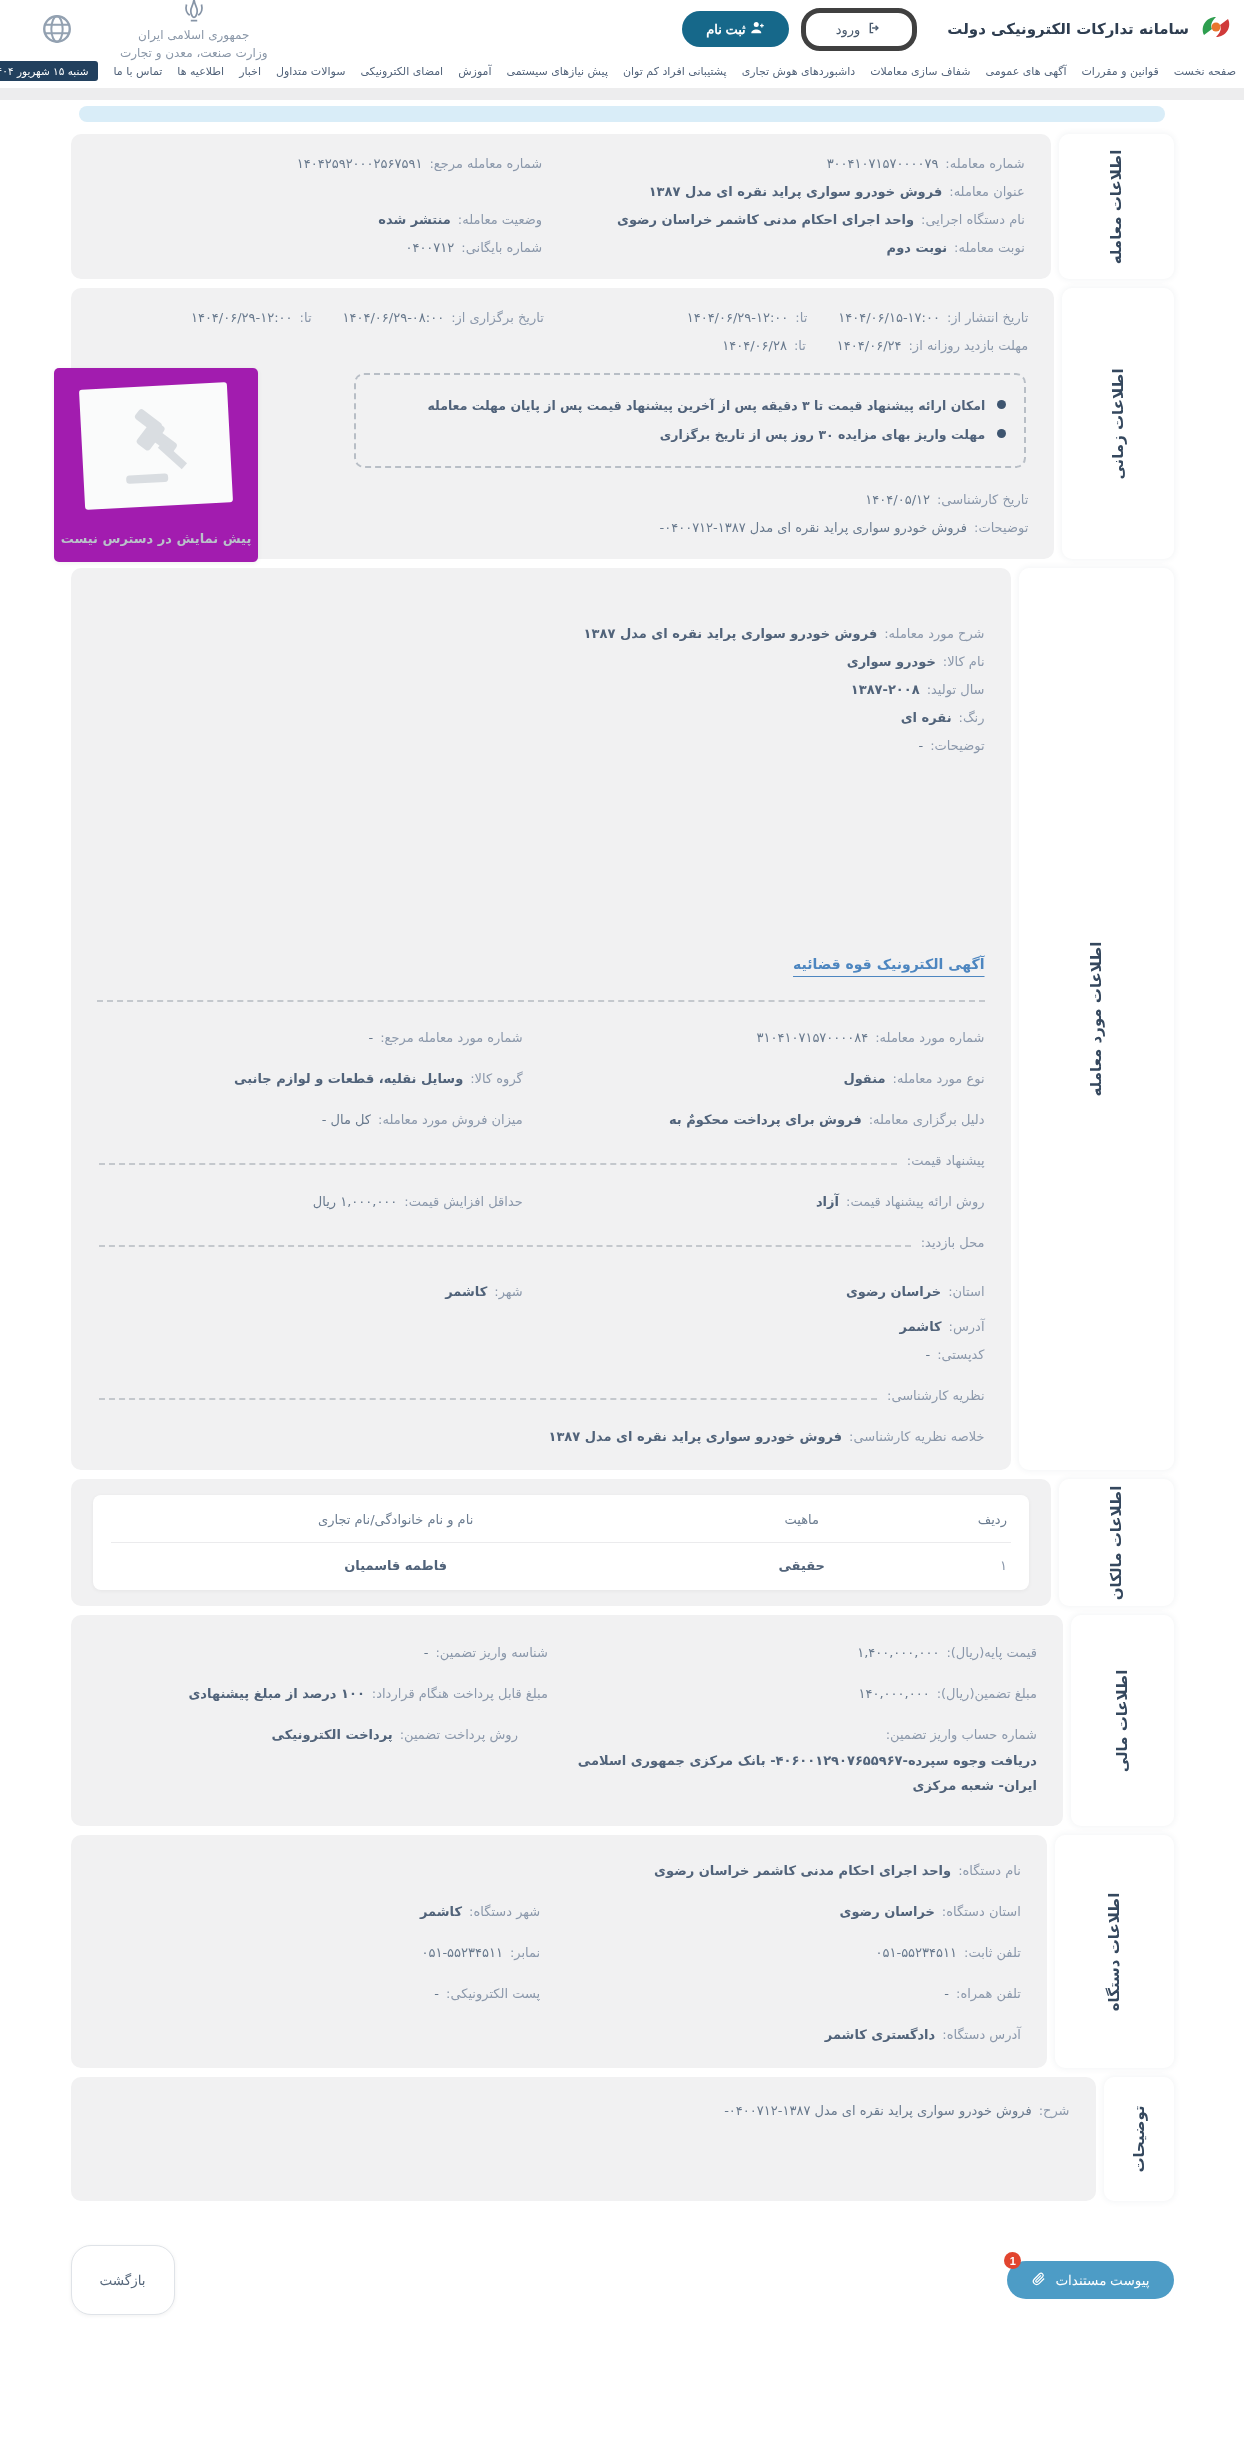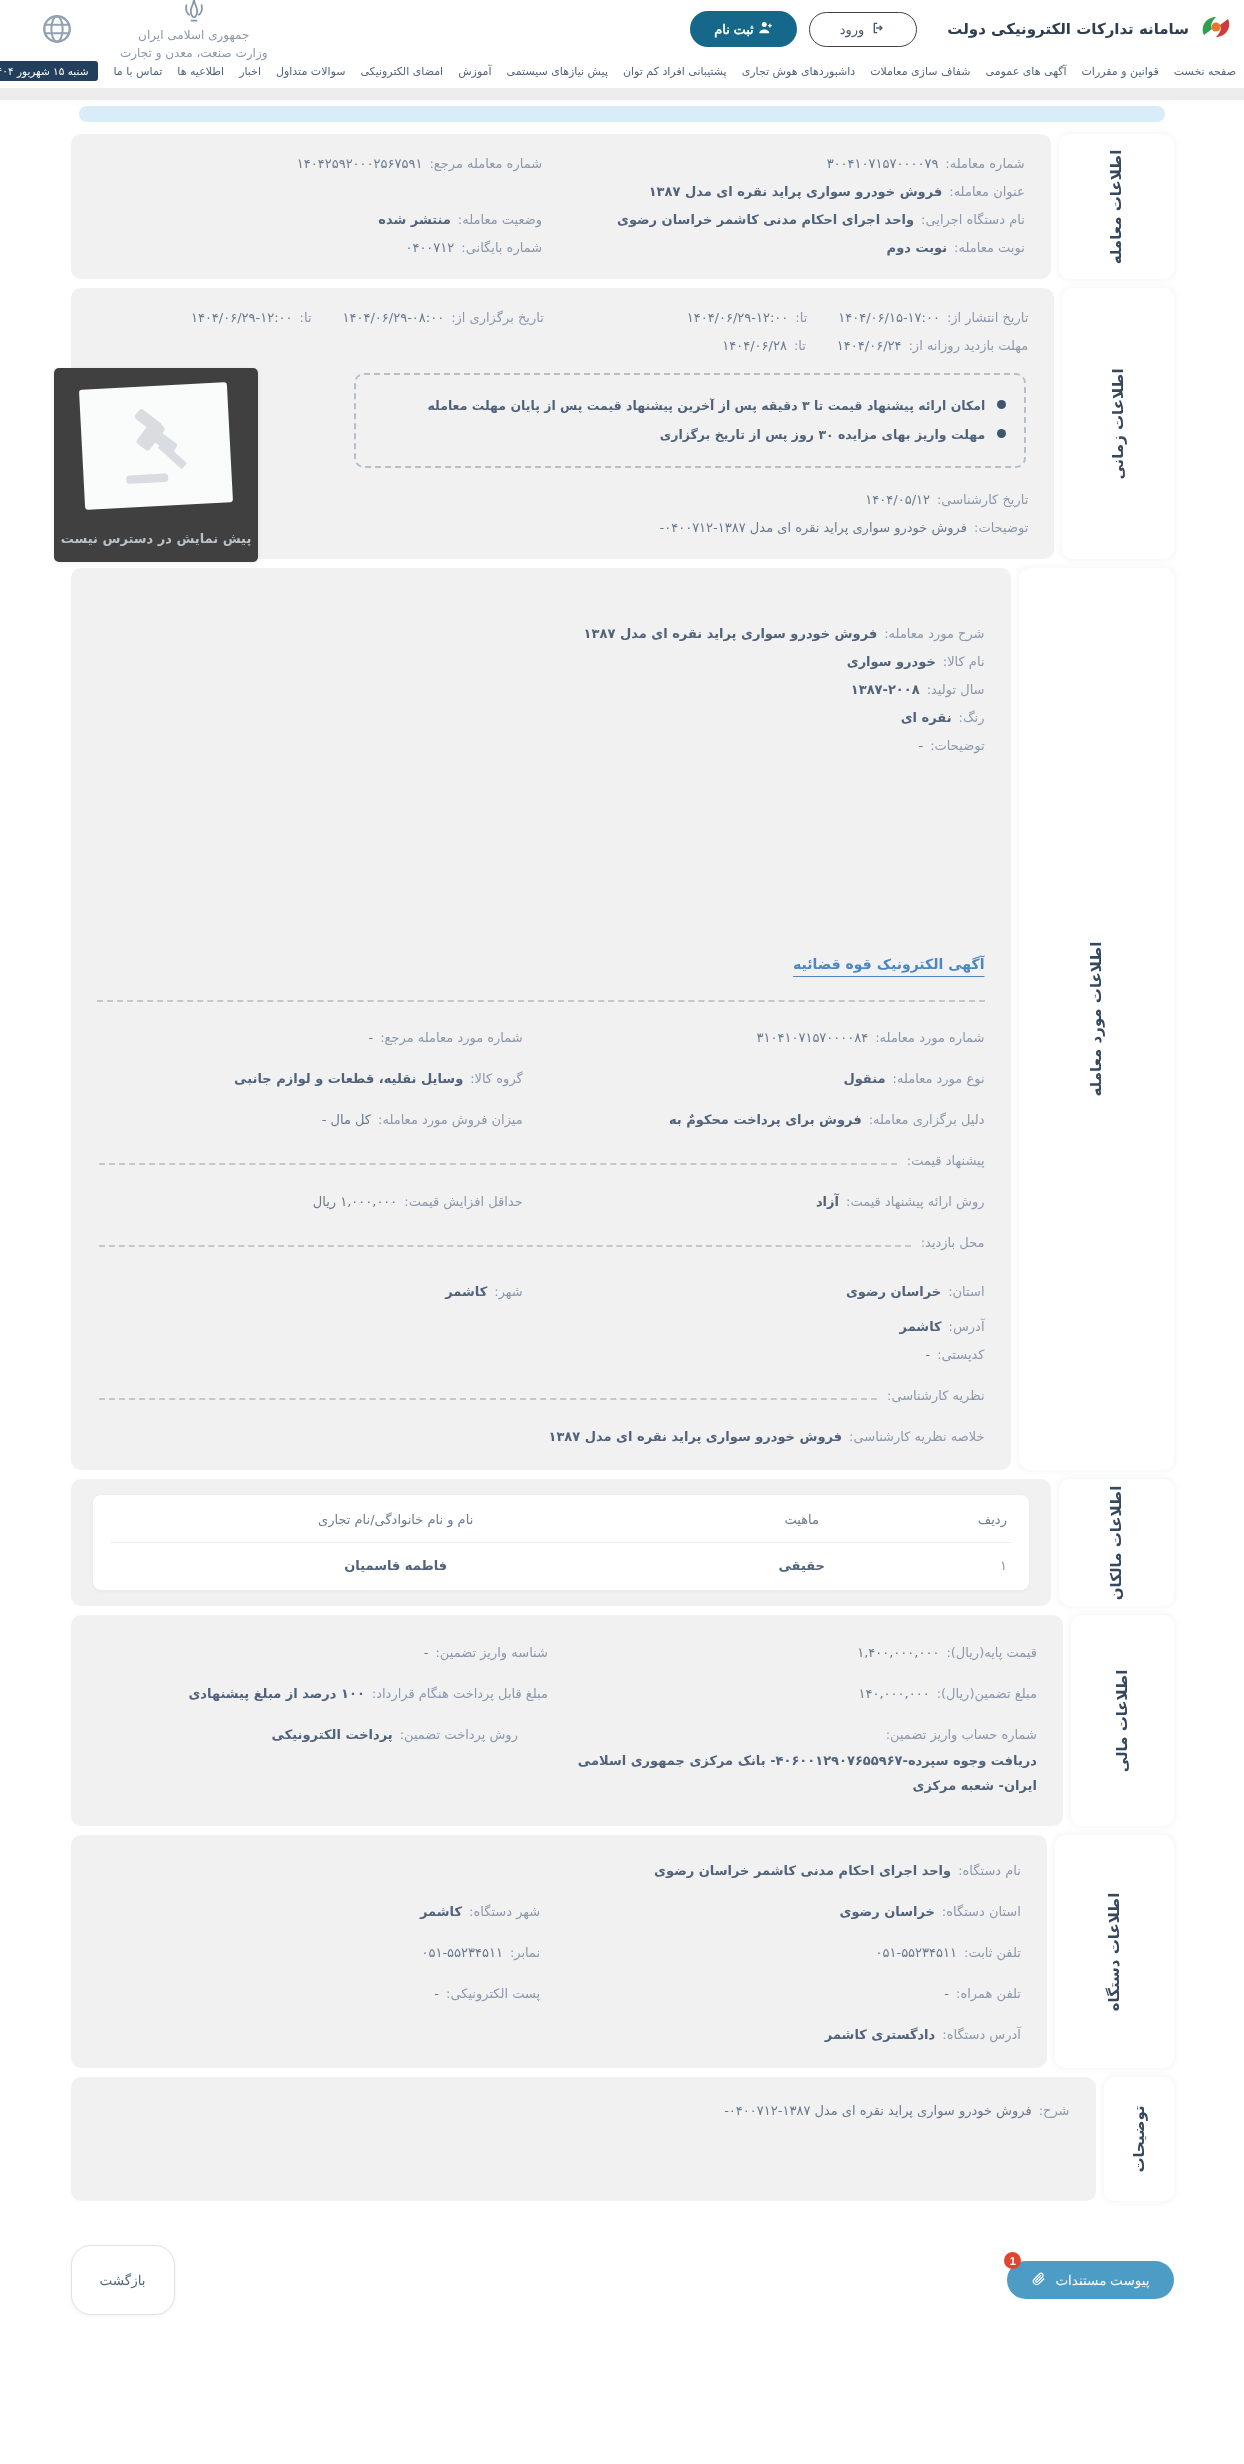--- a/index.html
+++ b/index.html
@@ -4,21 +4,21 @@
 <style>
   html,body{margin:0;padding:0;background:#fff;}
   body{width:1244px;height:2464px;overflow:hidden;position:relative;
        font-family:"DejaVu Sans","Liberation Sans",sans-serif;direction:rtl;color:#5d6f84;}
   .page{position:relative;width:1244px;height:2464px;}
 
   
   .hdr{height:58px;display:flex;align-items:center;padding:0 10px 0 22px;background:#fff;}
   .brand{display:flex;align-items:center;gap:9px;}
   .brand-title{font-size:15px;font-weight:700;color:#2e3d50;white-space:nowrap;}
-  .btn-login{margin-right:30px;background:#fff;border:1px solid #404040;border-radius:19px;
+  .btn-login{margin-right:30px;background:#fff;border:5px solid #404040;border-radius:19px;
              padding:8px 30px;font-size:13px;color:#47586c;display:flex;align-items:center;gap:8px;cursor:pointer;}
   .btn-register{margin-right:12px;background:#16688a;border:none;border-radius:19px;
              padding:9px 24px;font-size:13px;color:#fff;font-weight:700;display:flex;align-items:center;gap:4px;cursor:pointer;}
   .hdr-spacer{flex:1;}
   .gov-logo{display:flex;flex-direction:column;align-items:center;margin-left:46px;}
   .gov-cap{font-size:12px;color:#8a97a8;line-height:1.5;white-space:nowrap;}
 
   
   .nav{display:flex;align-items:center;gap:15px;padding:3px 8px 7px 10px;background:#fff;white-space:nowrap;}
   .nav a{font-size:11px;color:#52637a;text-decoration:none;}
@@ -72,21 +72,21 @@
   .btn-back{background:#fff;border:1px solid #dfe3e8;border-radius:20px;padding:26px 28px;font-size:13.5px;
             color:#56677b;box-shadow:0 1px 4px rgba(0,0,0,.06);cursor:pointer;}
   .btn-attach{position:relative;background:#4d9cc6;border:none;border-radius:20px;padding:10px 24px;font-size:13.5px;
             color:#fff;display:flex;align-items:center;gap:9px;cursor:pointer;}
   .badge{position:absolute;top:-9px;left:-3px;width:17px;height:17px;border-radius:50%;background:#e2452f;
          color:#fff;font-size:11px;display:flex;align-items:center;justify-content:center;font-weight:700;}
 
   
   .wmark{position:absolute;top:322px;left:34px;display:flex;align-items:center;gap:4px;z-index:6;pointer-events:none;}
   .wm-text{direction:ltr;font-size:57px;font-weight:800;color:rgba(140,145,152,.55);letter-spacing:-2px;}
-  .preview{position:absolute;top:368px;left:54px;width:204px;height:194px;background:#404040;border-radius:5px;z-index:5;
+  .preview{position:absolute;top:368px;left:54px;width:204px;height:194px;background:#a21caf;border-radius:5px;z-index:5;
            box-shadow:0 1px 5px rgba(0,0,0,.07);display:flex;flex-direction:column;align-items:center;justify-content:flex-end;}
   .preview-inner{position:absolute;top:18px;left:28px;width:148px;height:120px;background:#fafbfb;
            transform:rotate(-3deg);border-radius:3px;display:flex;align-items:center;justify-content:center;}
   .preview-cap{font-size:13px;font-weight:700;color:#b9c1c9;margin-bottom:16px;z-index:2;}
 </style>
 </head>
 <body>
 
 <div class="page">
 

